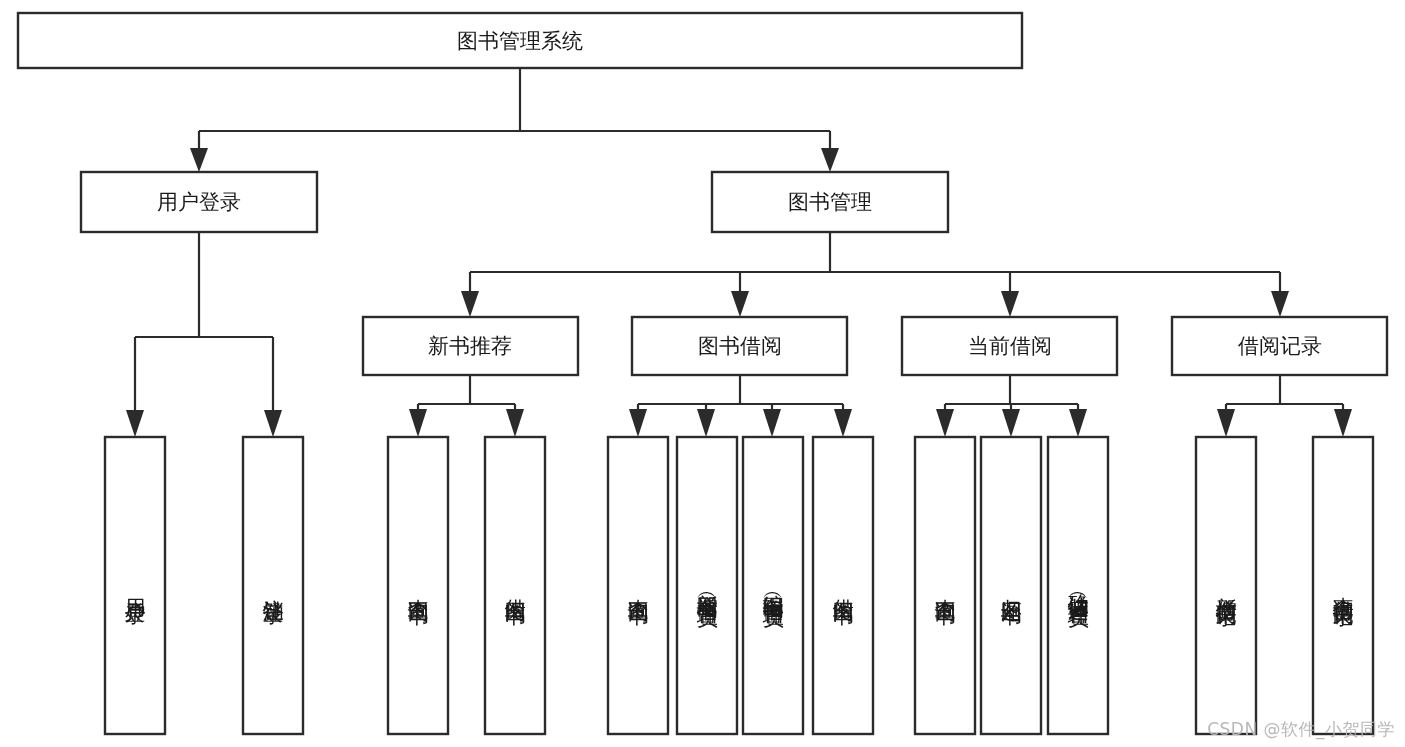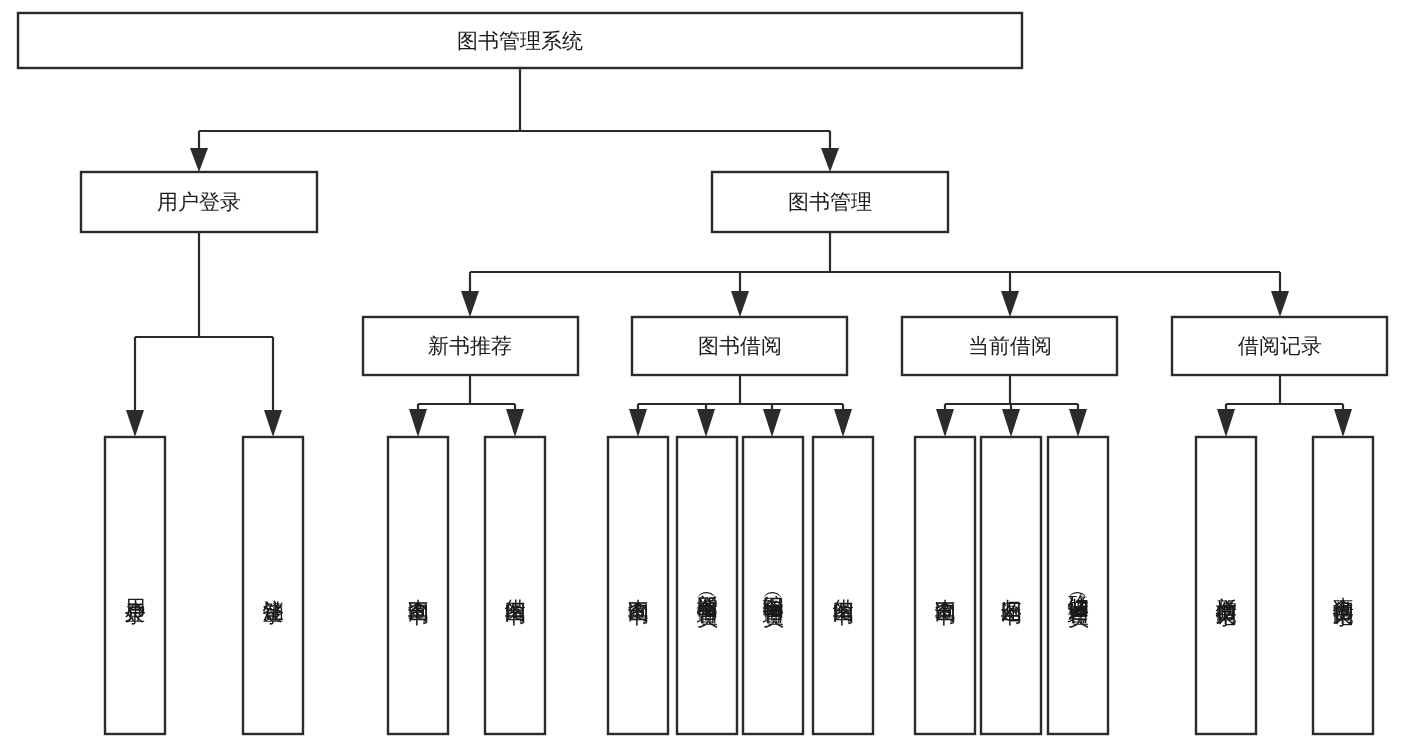--- a/index.html
+++ b/index.html
@@ -303,13 +303,14 @@
       <rect class="node-box leaf" x="1313" y="437" width="60" height="297"></rect>
       <foreignObject x="1313" y="437" width="60" height="297">
         <div xmlns="http://www.w3.org/1999/xhtml" class="vlabel-wrap">
           <div class="vlabel">查询借阅记录</div>
         </div>
       </foreignObject>
     </g>
 
   </svg>
 
+  <div id="watermark">CSDN @软件_小贺同学</div>
 </div>
 
 </body></html>

